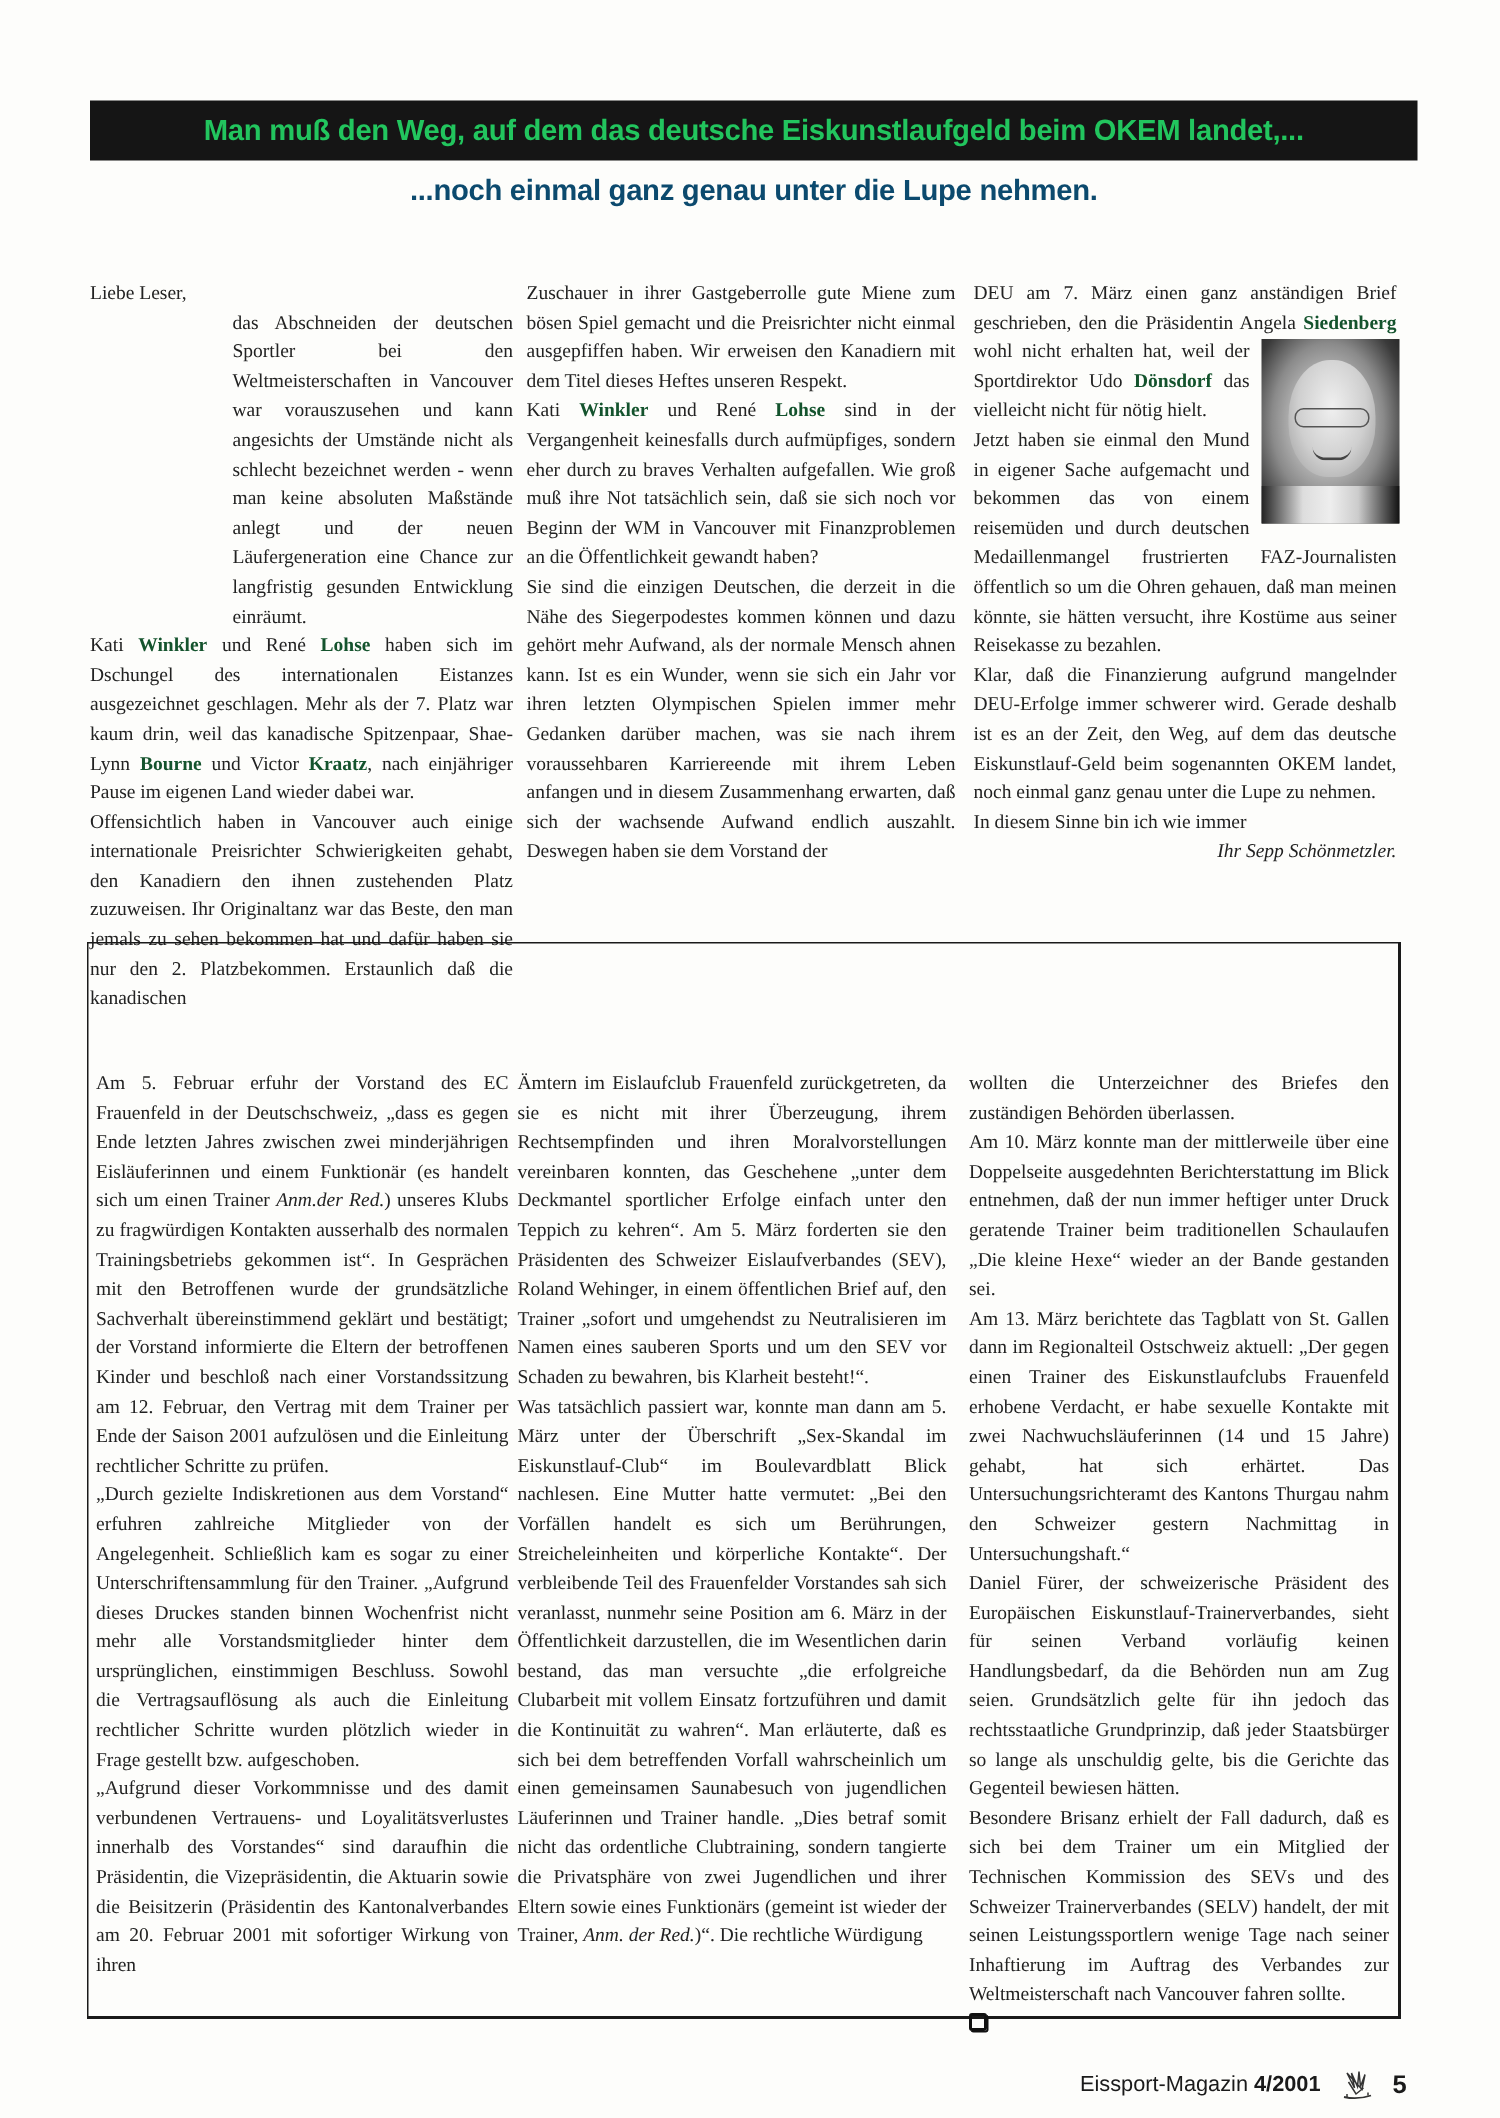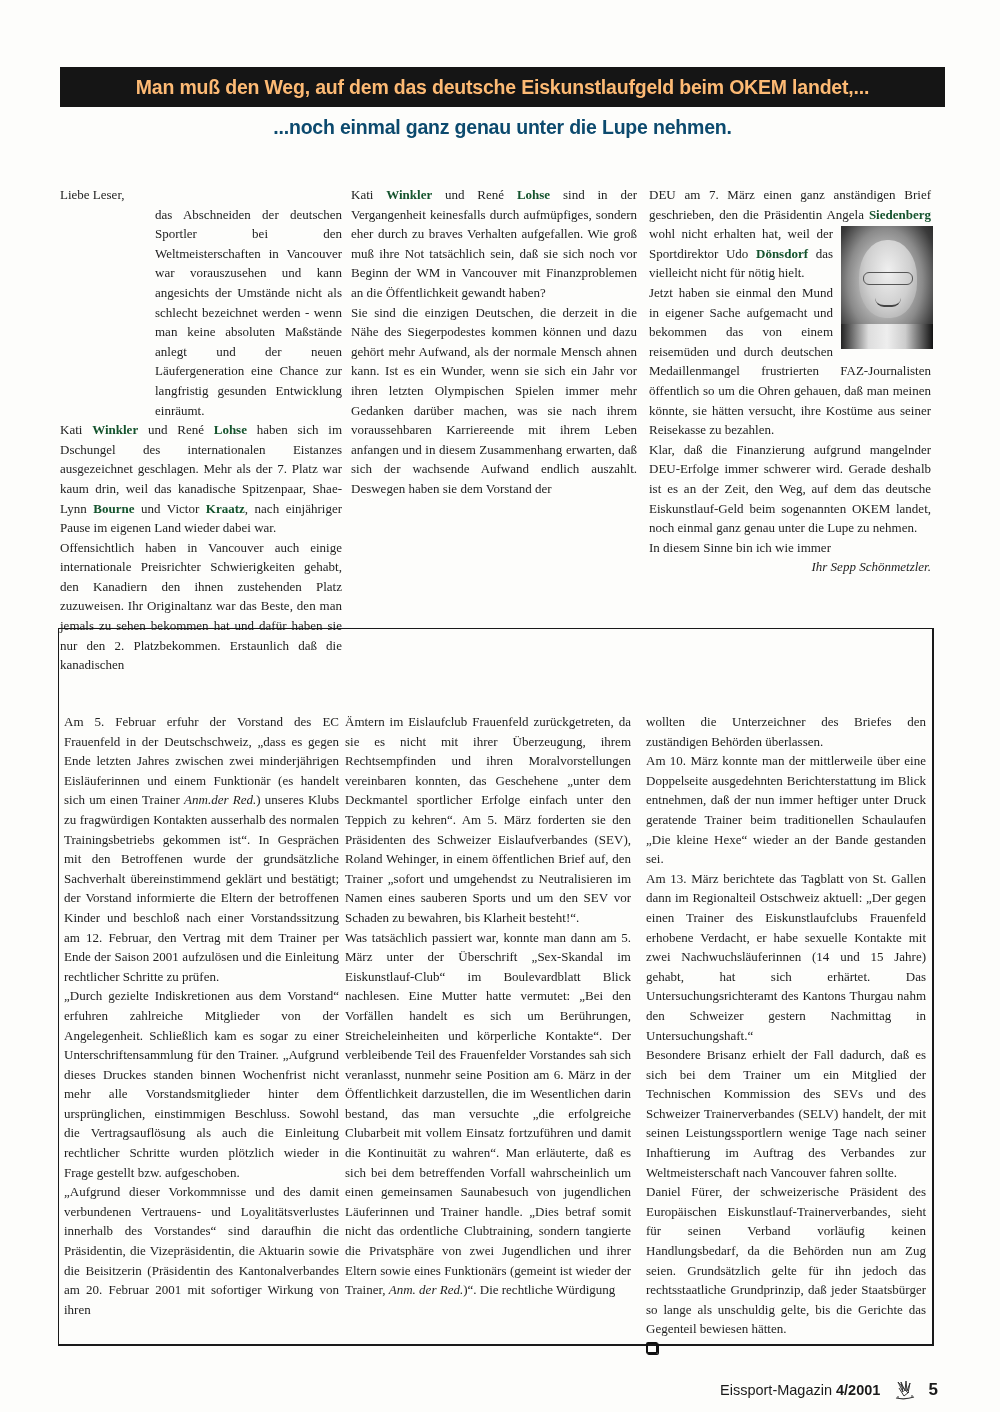--- a/index.html
+++ b/index.html
@@ -1,21 +1,21 @@
 <!DOCTYPE html>
 <html><head>
 <meta charset="utf-8">
 <style>
   * { box-sizing: border-box; margin: 0; padding: 0; }
   html, body { width: 1000px; height: 1412px; background: #fdfdfb; overflow: hidden; }
   body { position: relative; font-family: "Liberation Serif", serif; color: #1a1a1a; }
 
   .banner {
     position: absolute; left: 60px; top: 67px; width: 885px; height: 40px;
-    background: #151515; color: #fdba74;
+    background: #151515; color: #22c55e;
     font-family: "Liberation Sans", sans-serif; font-weight: bold;
     font-size: 19.5px; line-height: 40px; text-align: center; letter-spacing: -0.2px;
   }
   .subtitle {
     position: absolute; left: 60px; top: 116px; width: 885px;
     font-family: "Liberation Sans", sans-serif; font-weight: bold;
     font-size: 19.5px; text-align: center; color: #0c4a6e; letter-spacing: -0.2px;
   }
 
   .col {
@@ -89,20 +89,21 @@
 <div class="subtitle">...noch einmal ganz genau unter die Lupe nehmen.</div>
 
 <div class="col ed1">
   <p>Liebe Leser,</p>
   <p class="indent"><span>das Abschneiden der deutschen Sportler bei den Weltmeisterschaften in Vancouver war vorauszusehen und kann angesichts der Umstände nicht als schlecht bezeichnet werden - wenn man keine absoluten Maßstände anlegt und der neuen Läufergeneration eine Chance zur langfristig gesunden Entwicklung einräumt.</span></p>
   <p><span>Kati </span><b>Winkler</b><span> und René </span><b>Lohse</b><span> haben sich im Dschungel des internationalen Eistanzes ausgezeichnet geschlagen. Mehr als der 7. Platz war kaum drin, weil das kanadische Spitzenpaar, Shae-Lynn </span><b>Bourne</b><span> und Victor </span><b>Kraatz</b><span>, nach einjähriger Pause im eigenen Land wieder dabei war.</span></p>
   <p>Offensichtlich haben in Vancouver auch einige internationale Preisrichter Schwierigkeiten gehabt, den Kanadiern den ihnen zustehenden Platz zuzuweisen. Ihr Originaltanz war das Beste, den man jemals zu sehen bekommen hat und dafür haben sie nur den 2. Platzbekommen. Erstaunlich daß die kanadischen</p>
 </div>
 
 <div class="col ed2">
+  <p>Zuschauer in ihrer Gastgeberrolle gute Miene zum bösen Spiel gemacht und die Preisrichter nicht einmal ausgepfiffen haben. Wir erweisen den Kanadiern mit dem Titel dieses Heftes unseren Respekt.</p>
   <p><span>Kati </span><b>Winkler</b><span> und René </span><b>Lohse</b><span> sind in der Vergangenheit keinesfalls durch aufmüpfiges, sondern eher durch zu braves Verhalten aufgefallen. Wie groß muß ihre Not tatsächlich sein, daß sie sich noch vor Beginn der WM in Vancouver mit Finanzproblemen an die Öffentlichkeit gewandt haben?</span></p>
   <p>Sie sind die einzigen Deutschen, die derzeit in die Nähe des Siegerpodestes kommen können und dazu gehört mehr Aufwand, als der normale Mensch ahnen kann. Ist es ein Wunder, wenn sie sich ein Jahr vor ihren letzten Olympischen Spielen immer mehr Gedanken darüber machen, was sie nach ihrem voraussehbaren Karriereende mit ihrem Leben anfangen und in diesem Zusammenhang erwarten, daß sich der wachsende Aufwand endlich auszahlt. Deswegen haben sie dem Vorstand der</p>
 </div>
 
 <div class="col ed3">
   <p><span>DEU am 7. März einen ganz anständigen Brief geschrieben, den die Präsidentin Angela </span><b>Siedenberg</b><span class="photo">
         <span class="face"></span>
         <span class="glasses"></span>
         <span class="smile"></span>
         <span class="collar"></span>
@@ -125,22 +126,22 @@
 
 <div class="col ar2">
   <p>Ämtern im Eislaufclub Frauenfeld zurückgetreten, da sie es nicht mit ihrer Überzeugung, ihrem Rechtsempfinden und ihren Moralvorstellungen vereinbaren konnten, das Geschehene „unter dem Deckmantel sportlicher Erfolge einfach unter den Teppich zu kehren“. Am 5. März forderten sie den Präsidenten des Schweizer Eislaufverbandes (SEV), Roland Wehinger, in einem öffentlichen Brief auf, den Trainer „sofort und umgehendst zu Neutralisieren im Namen eines sauberen Sports und um den SEV vor Schaden zu bewahren, bis Klarheit besteht!“.</p>
   <p><span>Was tatsächlich passiert war, konnte man dann am 5. März unter der Überschrift „Sex-Skandal im Eiskunstlauf-Club“ im Boulevardblatt Blick nachlesen. Eine Mutter hatte vermutet: „Bei den Vorfällen handelt es sich um Berührungen, Streicheleinheiten und körperliche Kontakte“. Der verbleibende Teil des Frauenfelder Vorstandes sah sich veranlasst, nunmehr seine Position am 6. März in der Öffentlichkeit darzustellen, die im Wesentlichen darin bestand, das man versuchte „die erfolgreiche Clubarbeit mit vollem Einsatz fortzuführen und damit die Kontinuität zu wahren“. Man erläuterte, daß es sich bei dem betreffenden Vorfall wahrscheinlich um einen gemeinsamen Saunabesuch von jugendlichen Läuferinnen und Trainer handle. „Dies betraf somit nicht das ordentliche Clubtraining, sondern tangierte die Privatsphäre von zwei Jugendlichen und ihrer Eltern sowie eines Funktionärs (gemeint ist wieder der Trainer, </span><i>Anm. der Red.</i><span>)“. Die rechtliche Würdigung</span></p>
 </div>
 
 <div class="col ar3">
   <p>wollten die Unterzeichner des Briefes den zuständigen Behörden überlassen.</p>
   <p>Am 10. März konnte man der mittlerweile über eine Doppelseite ausgedehnten Berichterstattung im Blick entnehmen, daß der nun immer heftiger unter Druck geratende Trainer beim traditionellen Schaulaufen „Die kleine Hexe“ wieder an der Bande gestanden sei.</p>
   <p>Am 13. März berichtete das Tagblatt von St. Gallen dann im Regionalteil Ostschweiz aktuell: „Der gegen einen Trainer des Eiskunstlaufclubs Frauenfeld erhobene Verdacht, er habe sexuelle Kontakte mit zwei Nachwuchsläuferinnen (14 und 15 Jahre) gehabt, hat sich erhärtet. Das Untersuchungsrichteramt des Kantons Thurgau nahm den Schweizer gestern Nachmittag in Untersuchungshaft.“</p>
+  <p>Daniel Fürer, der schweizerische Präsident des Europäischen Eiskunstlauf-Trainerverbandes, sieht für seinen Verband vorläufig keinen Handlungsbedarf, da die Behörden nun am Zug seien. Grundsätzlich gelte für ihn jedoch das rechtsstaatliche Grundprinzip, daß jeder Staatsbürger so lange als unschuldig gelte, bis die Gerichte das Gegenteil bewiesen hätten.</p>
   <p>Besondere Brisanz erhielt der Fall dadurch, daß es sich bei dem Trainer um ein Mitglied der Technischen Kommission des SEVs und des Schweizer Trainerverbandes (SELV) handelt, der mit seinen Leistungssportlern wenige Tage nach seiner Inhaftierung im Auftrag des Verbandes zur Weltmeisterschaft nach Vancouver fahren sollte.</p>
-  <p>Daniel Fürer, der schweizerische Präsident des Europäischen Eiskunstlauf-Trainerverbandes, sieht für seinen Verband vorläufig keinen Handlungsbedarf, da die Behörden nun am Zug seien. Grundsätzlich gelte für ihn jedoch das rechtsstaatliche Grundprinzip, daß jeder Staatsbürger so lange als unschuldig gelte, bis die Gerichte das Gegenteil bewiesen hätten.</p>
   <p><span class="end-mark"></span></p>
 </div>
 
 <div class="footer">
   <span>Eissport-Magazin</span>
   <span class="issue">4/2001</span>
   <svg class="logo" viewBox="0 0 26 24">
     <path d="M6 4 L11 14 L9 4 L13 13 L14 3 L15 13 L18 5 L16 15 Z" fill="none" stroke="#333" stroke-width="1"></path>
     <path d="M7 10 L12 18 L17 14" fill="none" stroke="#333" stroke-width="1"></path>
     <path d="M4 20 Q13 22 22 19" fill="none" stroke="#333" stroke-width="1.2"></path>

